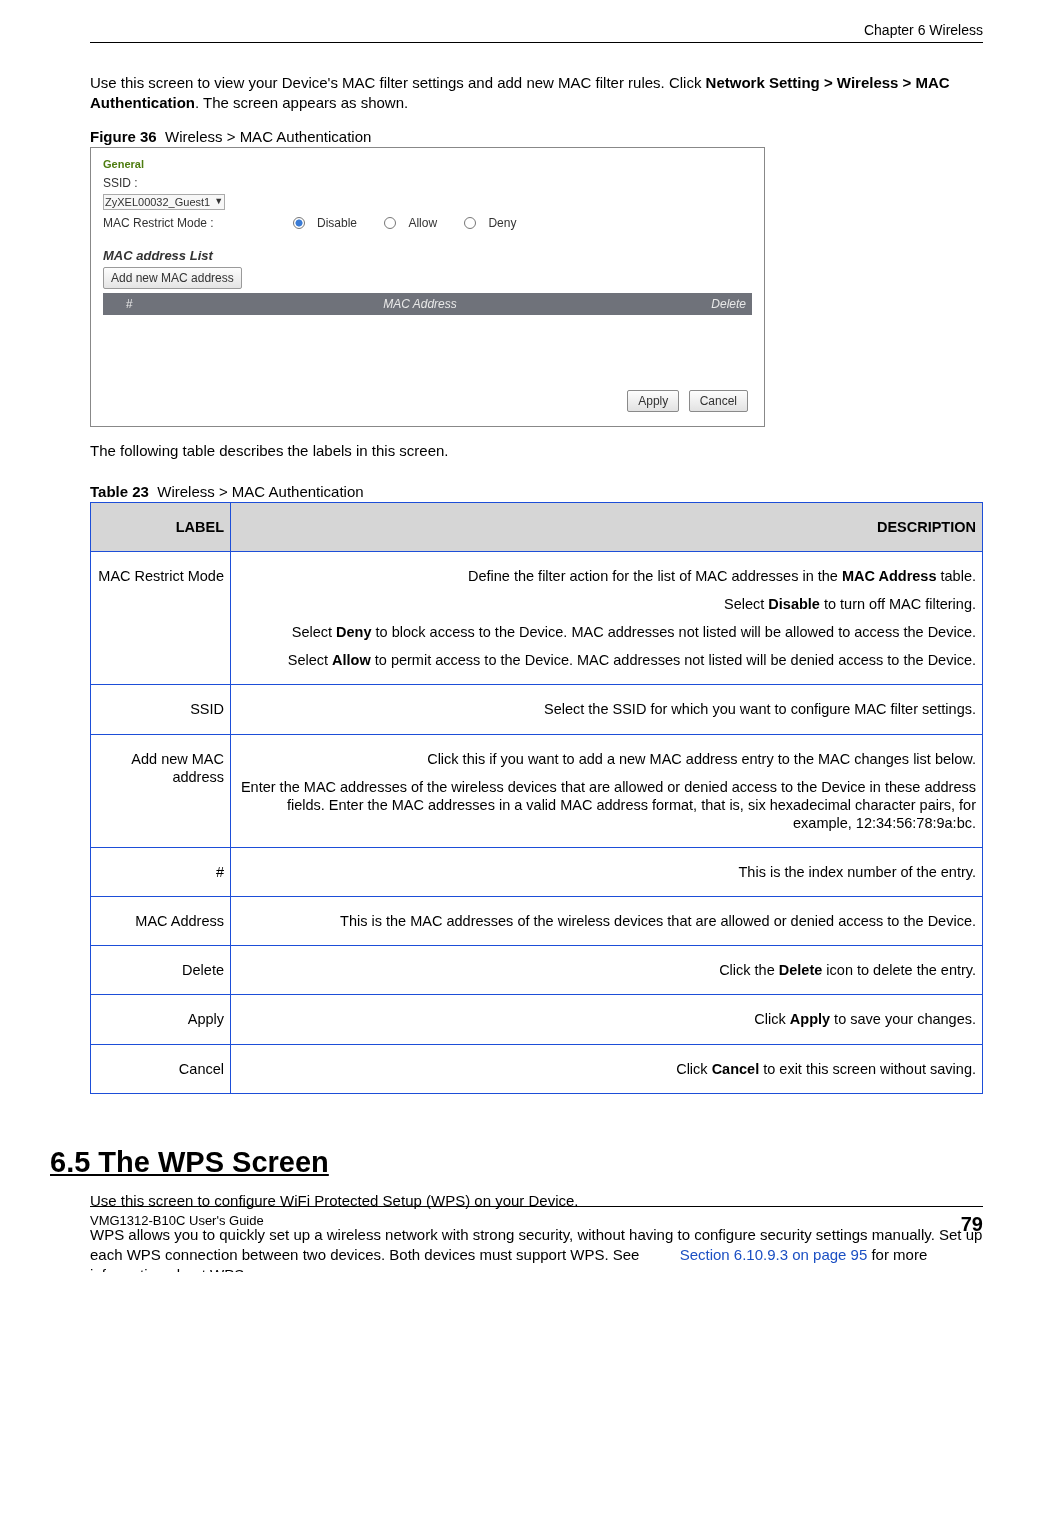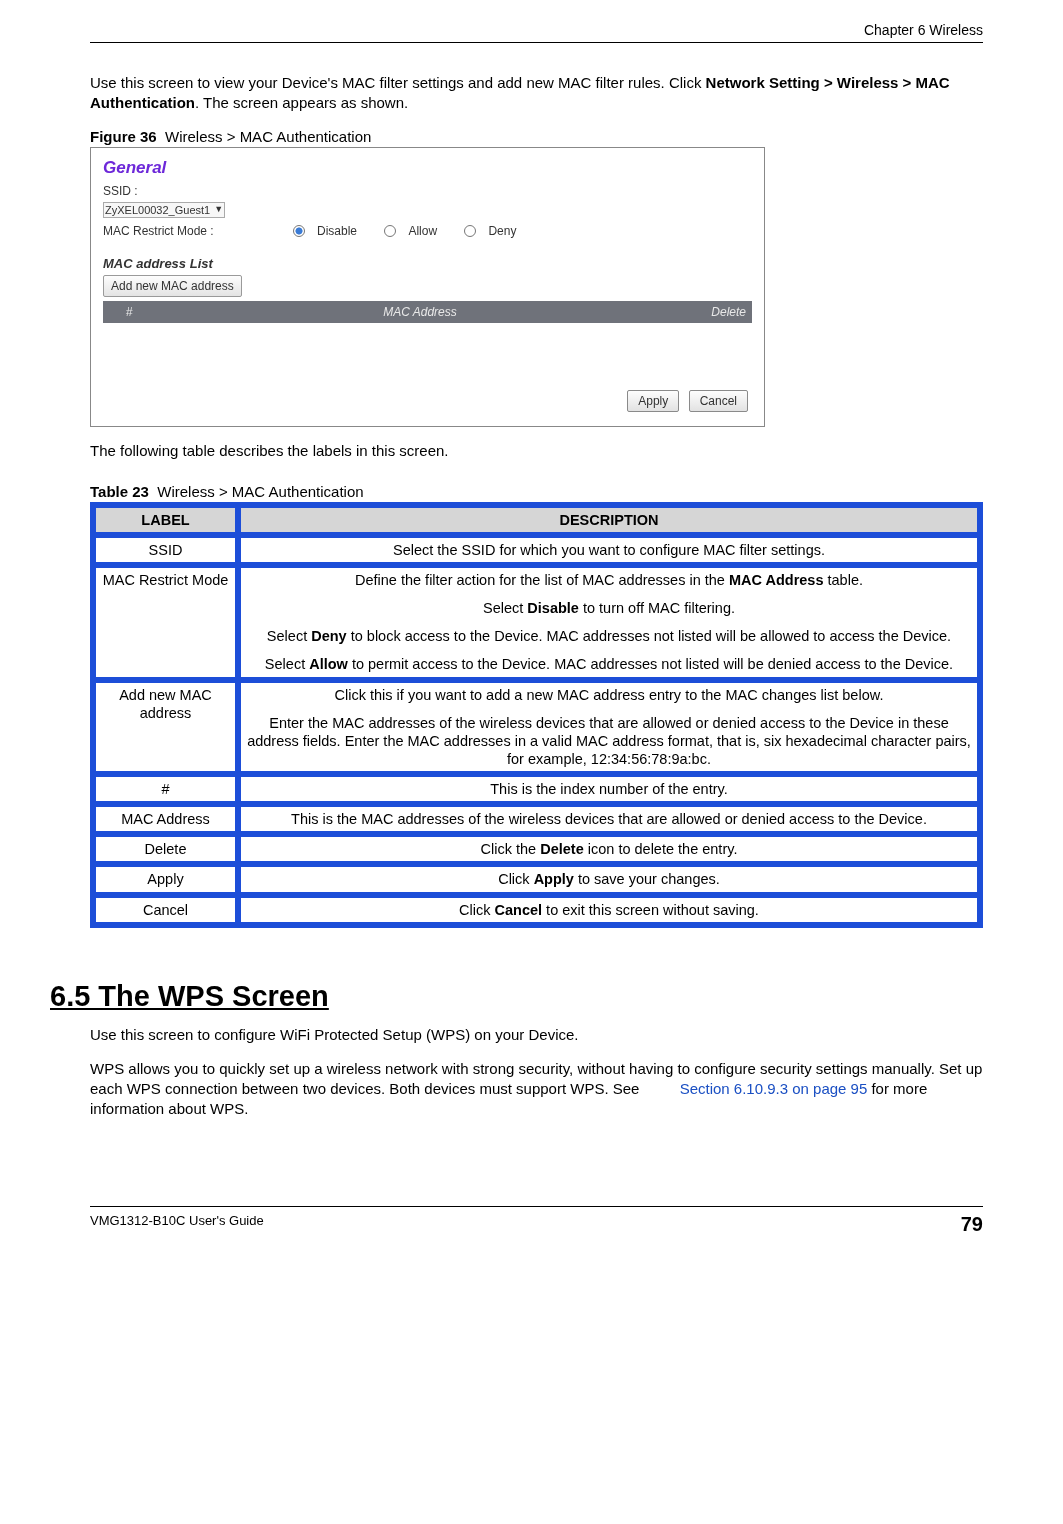--- a/index.html
+++ b/index.html
@@ -46,23 +46,22 @@
     height: 280px;
     position: relative;
     box-sizing: border-box;
     padding: 10px 12px;
     font-family: Arial, sans-serif;
     font-size: 12px;
     color: #333;
   }
   .ss-general {
     font-weight: bold;
-    font-style: italic;
-    color: #6d28d9;
-    font-size: 17px;
+    color: #4d7c0f;
+    font-size: 11px;
     margin-bottom: 6px;
   }
   .ss-row { margin-bottom: 6px; display: flex; align-items: center; }
   .ss-label { width: 115px; font-size: 12px; }
   .ss-select {
     border: 1px solid #aaa;
     background: #f7f7f7;
     font-size: 11px;
     padding: 1px 1px;
     display: inline-flex;
@@ -145,24 +144,24 @@
     font-size: 15px;
     margin: 22px 0 2px 0;
   }
   .table-caption .tbl-label { font-weight: bold; }
   table.desc-table {
     border-collapse: collapse;
     width: 100%;
     font-size: 14.5px;
   }
   table.desc-table th, table.desc-table td {
-    border: 6px solid #1d4ed8;
-    padding: 3px 6px;
+    border: 1px solid #1d4ed8;
+    padding: 15px 6px;
     vertical-align: top;
-    text-align: center;
+    text-align: right;
     line-height: 1.25;
   }
   table.desc-table th {
     background: #d6d6d6;
     font-weight: bold;
   }
   table.desc-table td:first-child {
     width: 127px;
   }
   .desc-para { margin: 0 0 10px 0; }
@@ -254,32 +253,32 @@
 
   <table class="desc-table">
     <thead>
       <tr>
         <th>LABEL</th>
         <th>DESCRIPTION</th>
       </tr>
     </thead>
     <tbody id="desc-tbody">
         <tr>
-          <td>SSID</td>
-          <td>
-            <p class="desc-para">Select the SSID for which you want to configure MAC filter settings.</p>
-          </td>
-        </tr>
-        <tr>
           <td>MAC Restrict Mode</td>
           <td>
             <p class="desc-para">Define the filter action for the list of MAC addresses in the <span class="bold">MAC Address</span> table.</p>
             <p class="desc-para">Select <span class="bold">Disable</span> to turn off MAC filtering.</p>
             <p class="desc-para">Select <span class="bold">Deny</span> to block access to the Device. MAC addresses not listed will be allowed to access the Device.</p>
             <p class="desc-para">Select <span class="bold">Allow</span> to permit access to the Device. MAC addresses not listed will be denied access to the Device.</p>
+          </td>
+        </tr>
+        <tr>
+          <td>SSID</td>
+          <td>
+            <p class="desc-para">Select the SSID for which you want to configure MAC filter settings.</p>
           </td>
         </tr>
         <tr>
           <td>Add new MAC address</td>
           <td>
             <p class="desc-para">Click this if you want to add a new MAC address entry to the MAC changes list below.</p>
             <p class="desc-para">Enter the MAC addresses of the wireless devices that are allowed or denied access to the Device in these address fields. Enter the MAC addresses in a valid MAC address format, that is, six hexadecimal character pairs, for example, 12:34:56:78:9a:bc.</p>
           </td>
         </tr>
         <tr>

